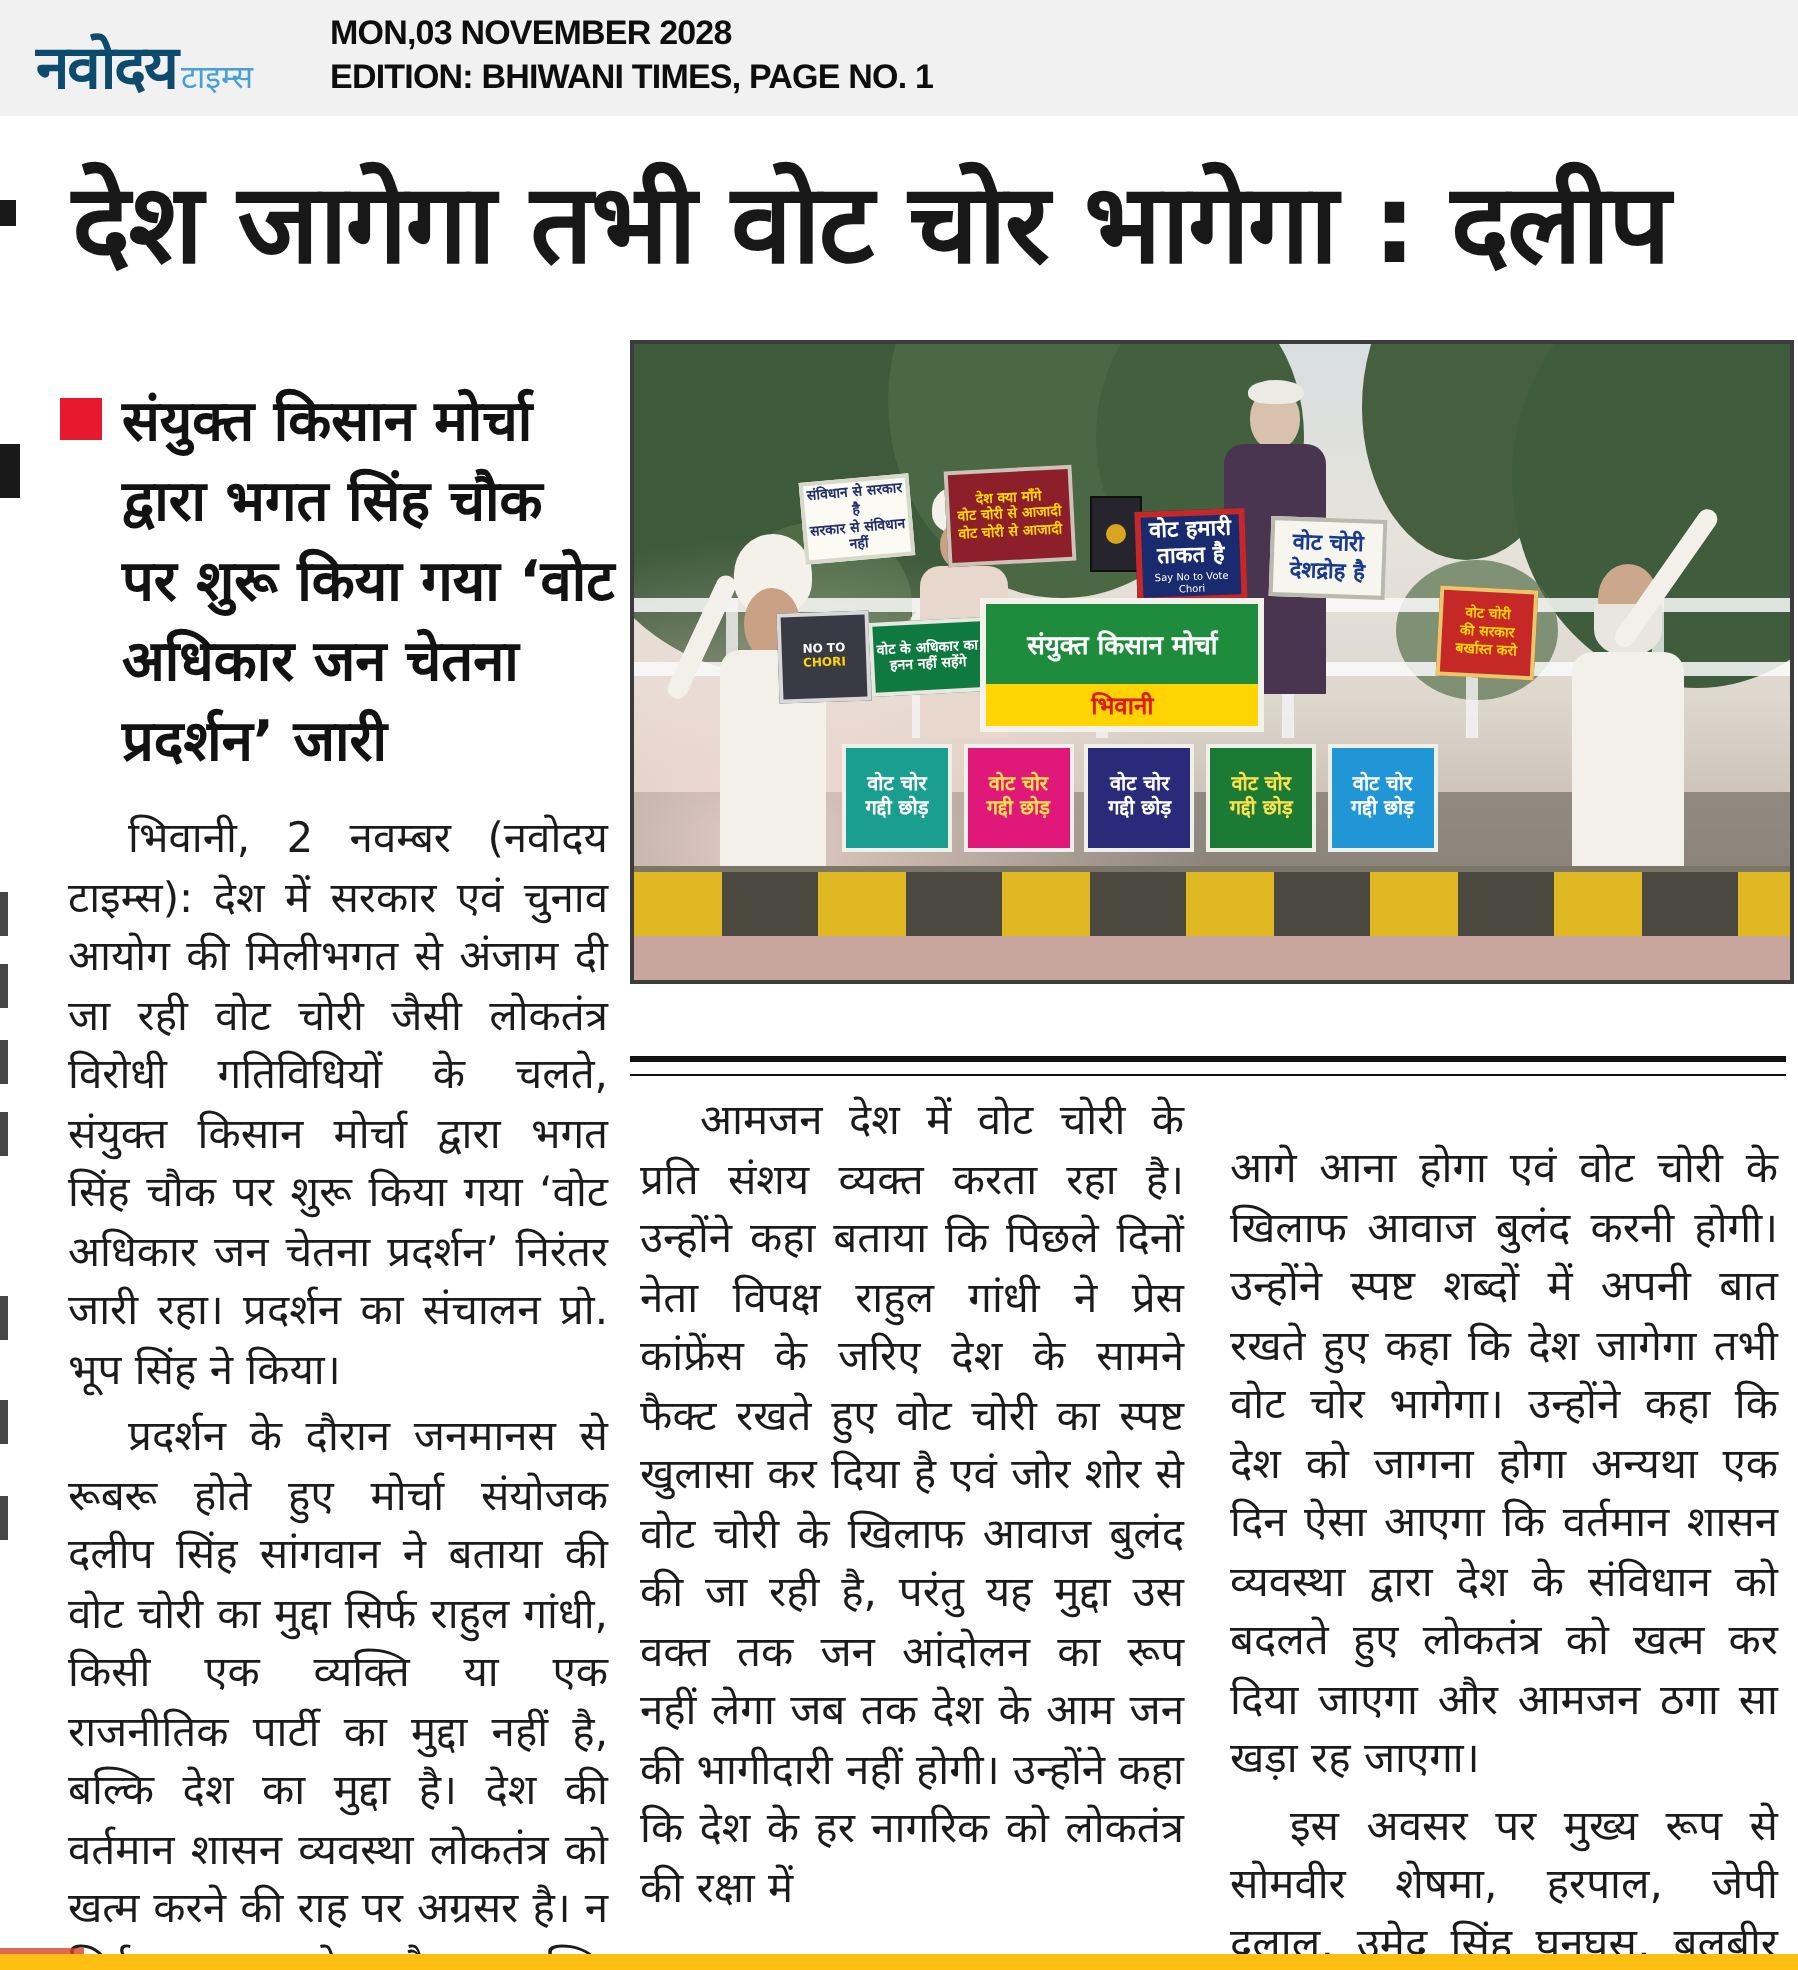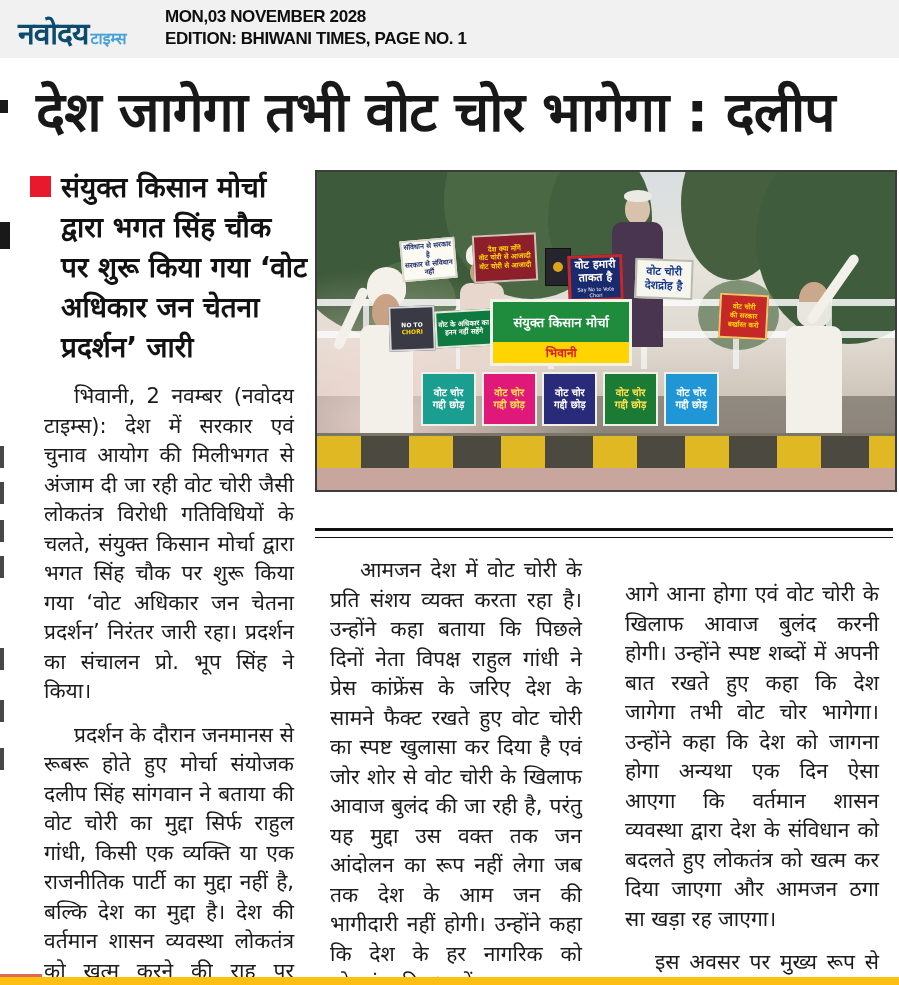--- a/index.html
+++ b/index.html
@@ -3,39 +3,39 @@
 <meta charset="utf-8">
 <style>
   html,body{margin:0;padding:0;background:#ffffff;}
   .page{position:relative;width:899px;height:985px;background:#ffffff;overflow:hidden;
         font-family:"DejaVu Sans","Liberation Sans",sans-serif;color:#141414;}
 
   
   .masthead{position:absolute;left:0;top:0;width:899px;height:58px;background:#f1f1f2;}
   .logo{position:absolute;left:18px;top:12px;white-space:nowrap;}
   .logo-main{font-size:30px;font-weight:800;color:#0c4a6e;letter-spacing:-1px;}
-  .logo-sub{font-size:16px;font-weight:700;color:#47a0d6;margin-left:2px;}
+  .logo-sub{font-size:16px;font-weight:400;color:#47a0d6;margin-left:2px;}
   .dateblock{position:absolute;left:165px;top:6px;line-height:22px;
              font-family:"Liberation Sans",sans-serif;font-weight:700;color:#0e0e0e;
              font-size:17px;letter-spacing:-0.4px;}
 
   
   .headline{position:absolute;left:36px;top:66px;width:860px;font-size:55px;line-height:92px;
             font-weight:800;color:#181818;letter-spacing:-1px;white-space:nowrap;}
 
   
   .frag{position:absolute;background:#191919;}
 
   
   .leftcol{position:absolute;left:30px;top:168px;width:278px;}
-  .subhead-row{display:flex;align-items:flex-start;}
+  .subhead-row{display:flex;align-items:flex-start;margin-top:23px;}
   .bullet{flex:0 0 auto;width:21px;height:21px;background:#e8192c;margin:8px 10px 0 0;}
   .subhead{font-size:28px;line-height:40px;font-weight:700;color:#121212;}
   .body-text{font-size:21px;line-height:29.5px;text-align:justify;color:#1b1b1b;}
-  .body-text p{margin:14px;}
+  .body-text p{margin:4px;}
   .indent{text-indent:30px;}
   .leftbody{margin-top:14px;}
 
   
   .photo{position:absolute;left:315px;top:170px;width:578px;height:318px;border:2px solid #3c3c3c;
          background:linear-gradient(180deg,#d9dee1 0%,#e6e3db 30%,#ded8cf 55%,#cfc5ba 70%,#c4aaa2 100%);
          overflow:hidden;}
   .blob{position:absolute;border-radius:50%;}
   .railing-bar{position:absolute;left:0;width:100%;height:7px;background:rgba(250,250,250,0.85);}
   .railing-post{position:absolute;width:6px;background:rgba(244,244,244,0.8);}

